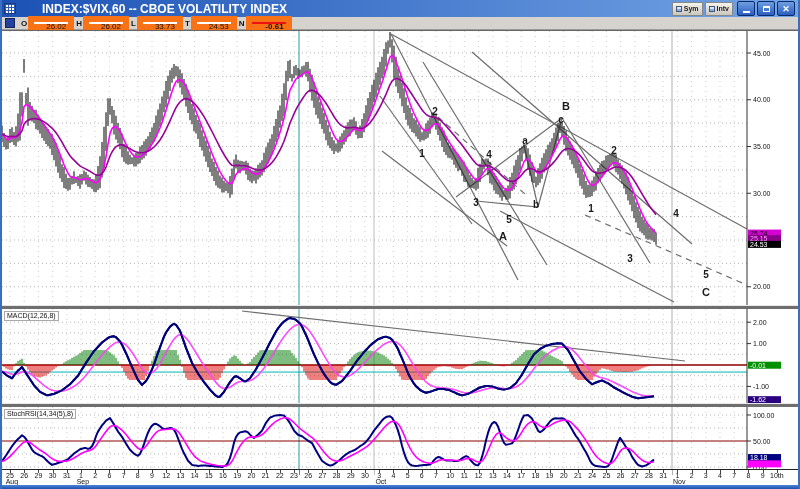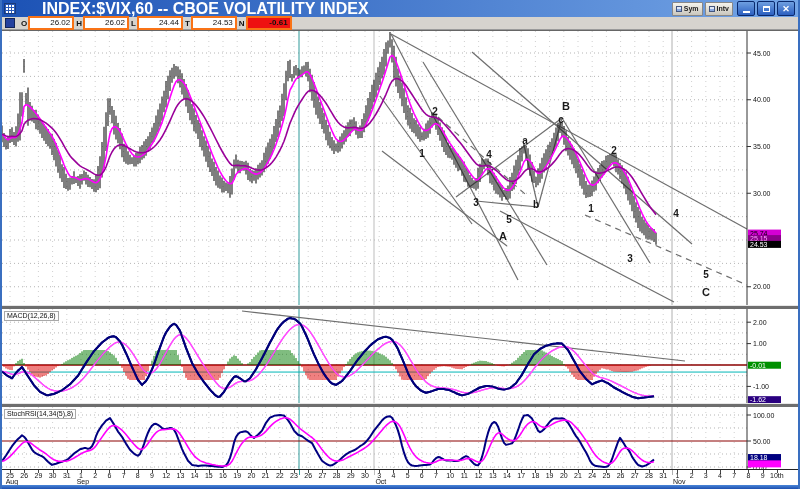--- a/index.html
+++ b/index.html
@@ -4,38 +4,38 @@
 <style>
   html,body{margin:0;padding:0;background:#9aa4b0;font-family:"Liberation Sans",sans-serif;}
   .win{position:relative;width:800px;height:489px;background:#fff;overflow:hidden;
        border-left:2px solid #3a6fc0;border-right:2px solid #3a6fc0;box-sizing:border-box;}
   
   .titlebar{position:absolute;left:0;top:0;width:100%;height:17px;
     background:linear-gradient(to right,#1c52b5,#74a5e6);display:flex;align-items:center;}
   .ticon{width:12px;height:11px;margin:0 3px 0 2px;background:#fff;border:1px solid #1a3a7a;
     background-image:linear-gradient(90deg,#2a5ab8 1px,transparent 1px),linear-gradient(#2a5ab8 1px,transparent 1px);
     background-size:3px 3px;box-sizing:border-box;}
-  .ttext{color:#fff;font-weight:bold;font-size:16px;letter-spacing:0;white-space:nowrap;padding-left:23px;}
+  .ttext{color:#fff;font-weight:bold;font-size:12px;letter-spacing:0;white-space:nowrap;padding-left:23px;}
   .tspace{flex:1;}
   .mini-btn{height:12px;margin-right:2px;padding:0 3px;font-size:7px;font-weight:bold;color:#222;
     background:linear-gradient(#f4f3ec,#c9c6bd);border:1px solid #888;border-radius:1px;
     display:flex;align-items:center;gap:2px;cursor:pointer;}
   .mini-ic{display:inline-block;width:6px;height:6px;background:linear-gradient(#dfe8f8 40%,#8cabe0 40%);border:1px solid #44567e;box-sizing:border-box;}
   .wbtn{width:16px;height:13px;margin-left:2px;border:1px solid #0a2a6e;border-radius:2px;
     background:linear-gradient(#6f9fe0,#2b5fc0);color:#fff;font-size:9px;font-weight:bold;
     display:flex;align-items:center;justify-content:center;cursor:pointer;}
   .wbtn:last-child{margin-right:3px;}
   .gl-min{display:block;width:7px;height:2px;background:#fff;margin-top:6px;}
   .gl-max{display:block;width:7px;height:6px;border:1px solid #fff;border-top-width:2px;box-sizing:border-box;}
   
   .qbar{position:absolute;left:0;top:17px;width:100%;height:13px;background:#d6d3ce;
     border-bottom:1px solid #9a9a9a;display:flex;align-items:center;font-size:8px;box-sizing:border-box;}
   .qsq{width:8px;height:8px;background:#24419e;border:1px solid #122457;margin:0 4px 0 3px;}
   .qlabel{font-weight:bold;color:#111;margin:0 1px 0 2px;}
-  .qval{width:46px;height:14px;background:#fff;border:2px solid #f97316;color:#111;
+  .qval{width:46px;height:14px;background:#fff;border:6px solid #f97316;color:#111;
     text-align:right;padding-right:2px;line-height:10px;box-sizing:border-box;}
   .qval.neg{background:#ee1111;font-weight:bold;}
   
   .pane{position:absolute;left:0;width:796px;background:#fff;}
   #pane-price{top:30px;height:275px;border-top:1px solid #666;box-sizing:content-box;}
   #pane-macd{top:309px;height:94px;}
   #pane-stoch{top:407px;height:62px;}
   .sep{position:absolute;left:0;width:796px;height:4px;background:#6e6e6e;border-top:1px solid #e8e8e8;box-sizing:border-box;}
   #sep1{top:305px;} #sep2{top:403px;}
   .indlabel{position:absolute;font-size:7px;color:#111;background:#fdfdfd;border:1px solid #a8a8a8;
@@ -78,21 +78,21 @@
       </span>
   </div>
 
   <div class="qbar">
     <span class="qsq"></span>
     <span class="qlabel">O</span>
     <span class="qval">26.02</span>
     <span class="qlabel">H</span>
     <span class="qval">26.02</span>
     <span class="qlabel">L</span>
-    <span class="qval">24.44</span>
+    <span class="qval">33.73</span>
     <span class="qlabel">T</span>
     <span class="qval">24.53</span>
     <span class="qlabel">N</span>
     <span class="qval neg">-0.61</span>
   </div>
 
   <div class="pane" id="pane-price">
       <svg width="796" height="275" viewBox="0 0 796 275">
         <line x1="0" y1="22" x2="745" y2="22" stroke="#b5b5b5" stroke-width="1" stroke-dasharray="1,3"></line>
         <line x1="0" y1="45.375" x2="745" y2="45.375" stroke="#b5b5b5" stroke-width="1" stroke-dasharray="1,3"></line>

